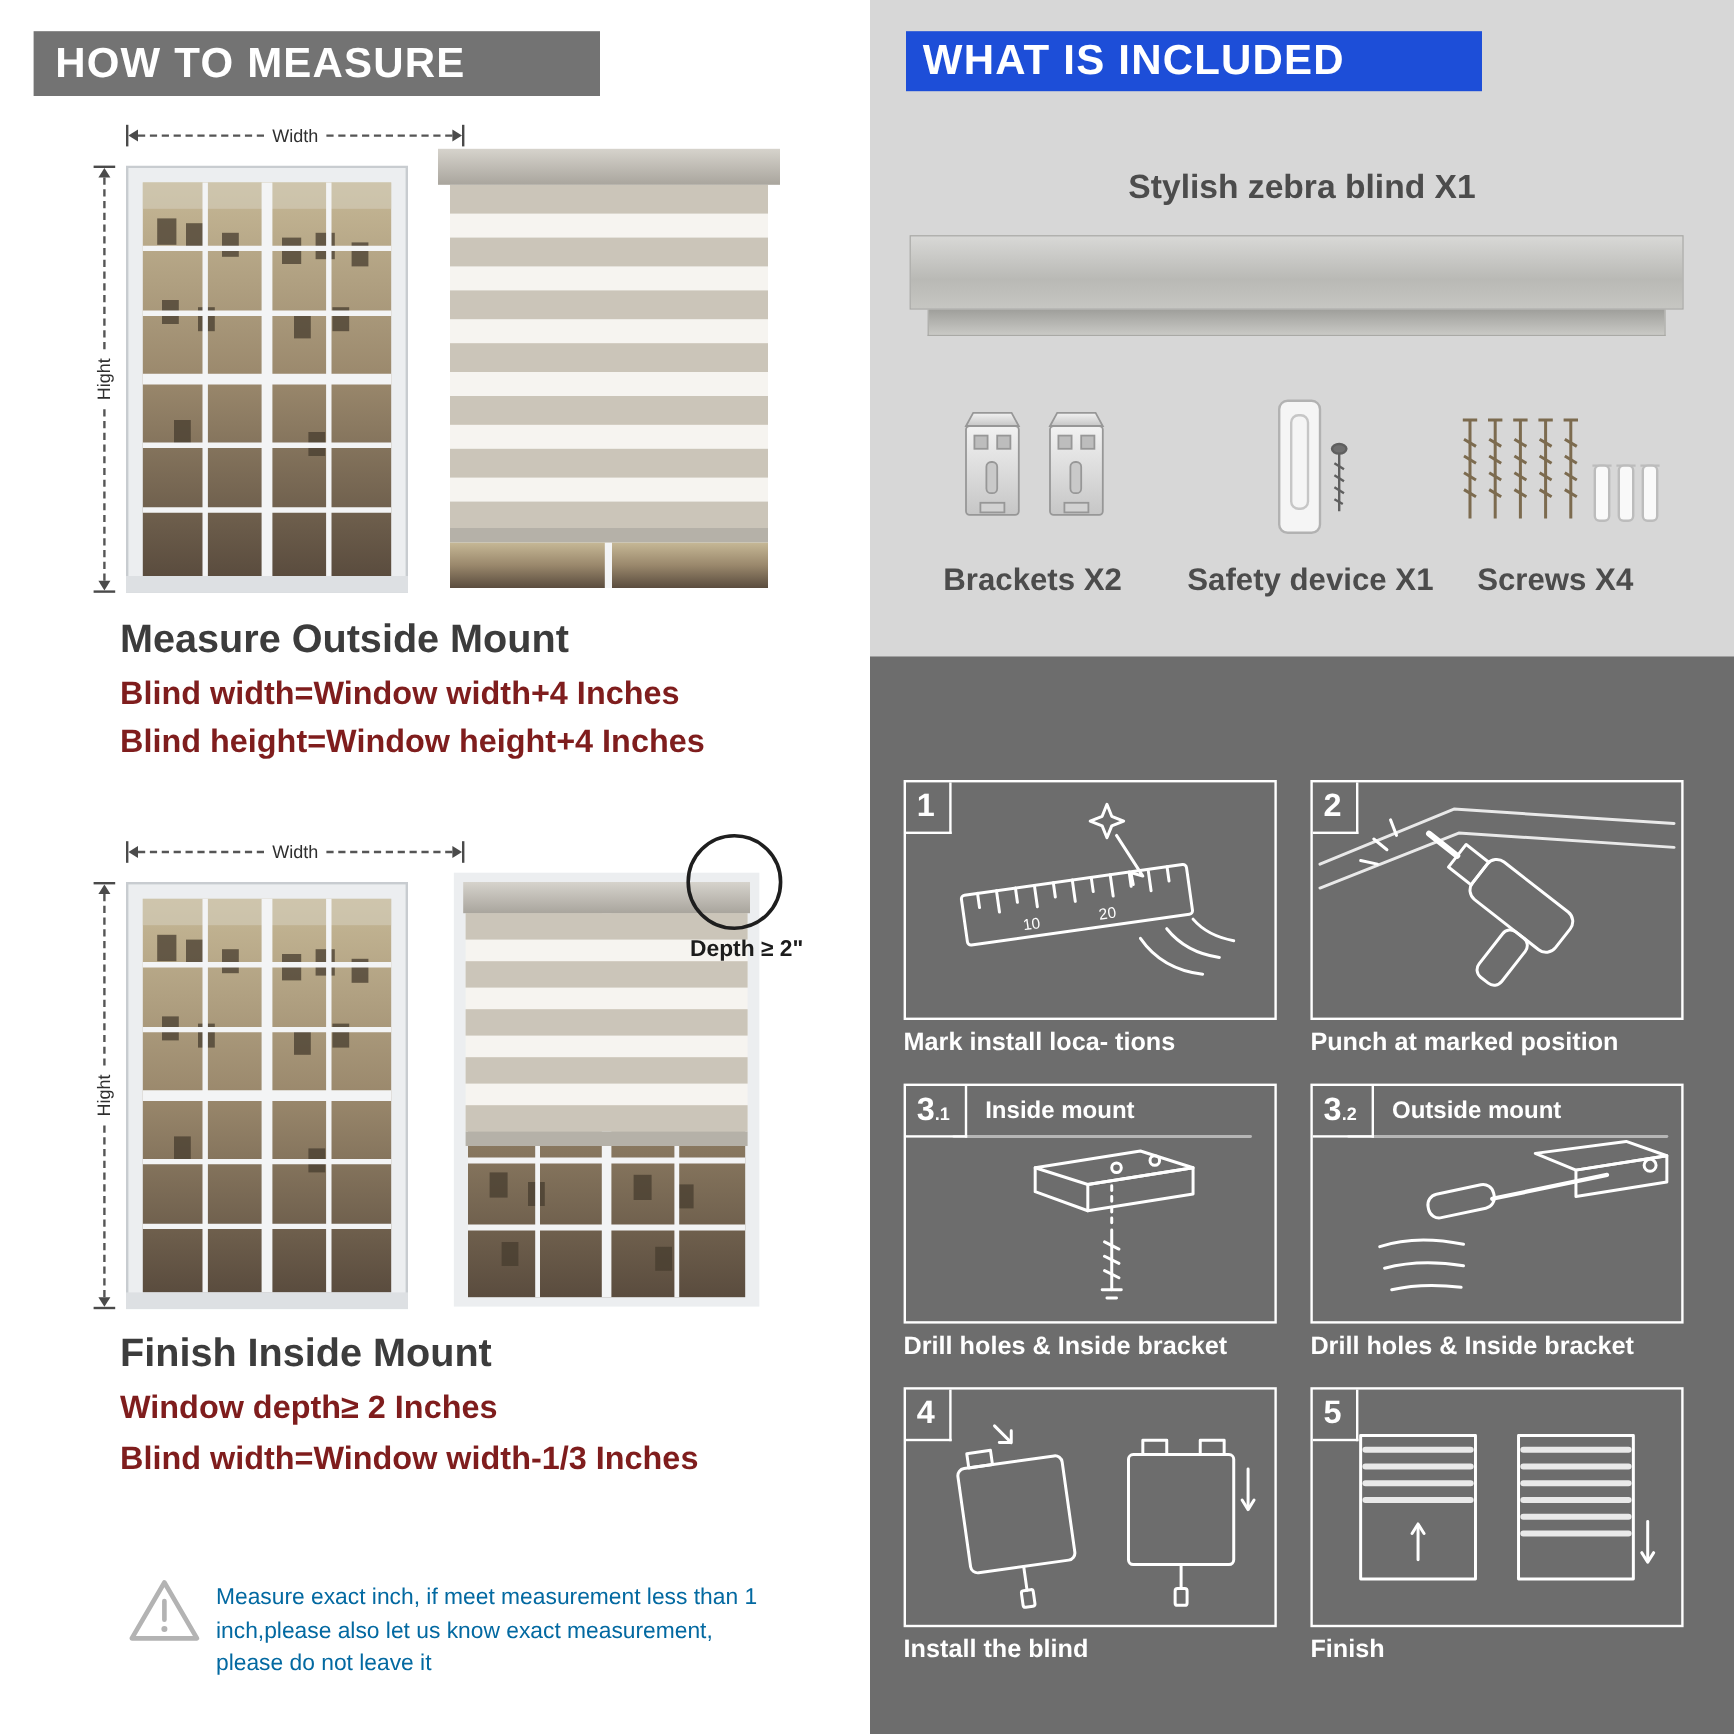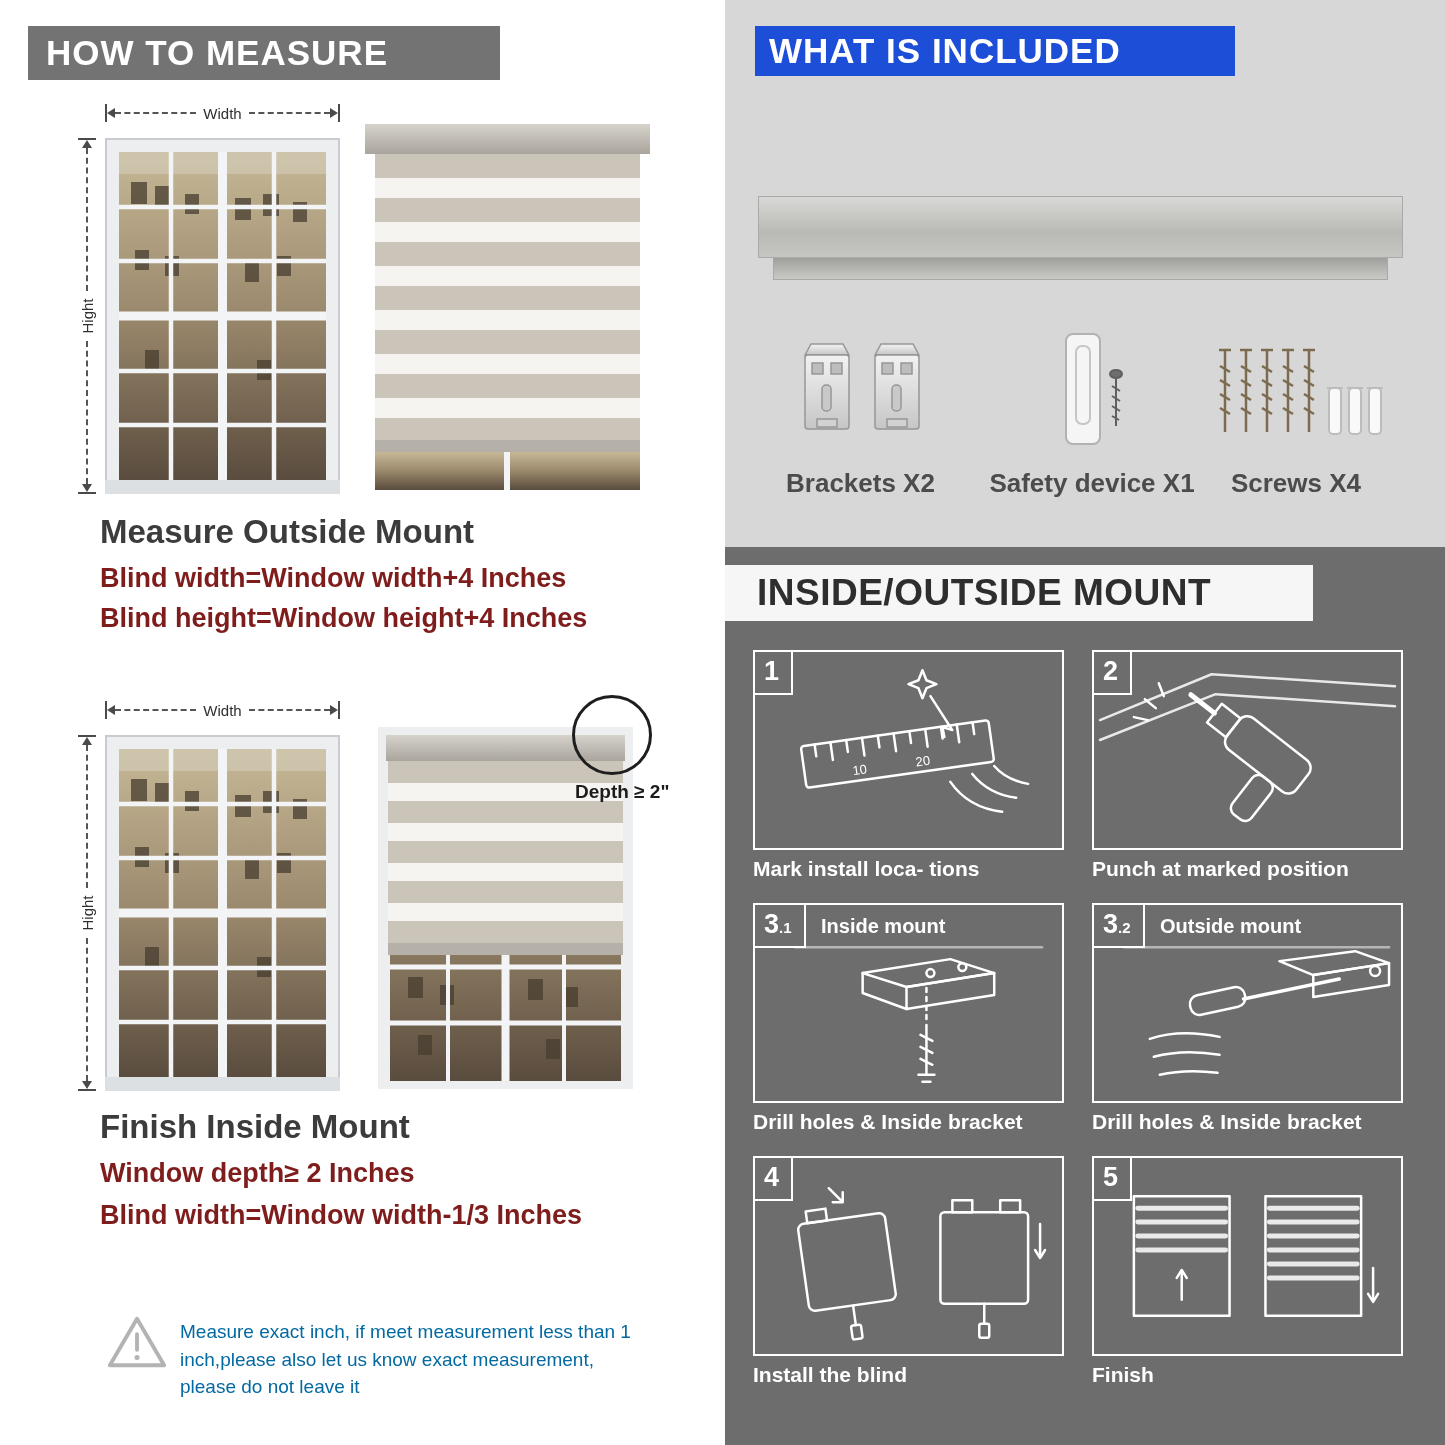--- a/index.html
+++ b/index.html
@@ -7,21 +7,21 @@
         font-family:"Liberation Sans",sans-serif;}
   svg text{font-family:"Liberation Sans",sans-serif;}
 
   
   .howto-banner{position:absolute;left:28px;top:26px;width:472px;height:54px;background:#737373;
     color:#fff;font-size:35px;font-weight:bold;line-height:54px;padding-left:18px;letter-spacing:1px;box-sizing:border-box;}
   .mblock{position:absolute;width:265px;height:400px;}
   #mb1{left:75px;top:100px;}
   #mb2{left:75px;top:697px;}
   .win{position:absolute;left:30px;top:38px;width:235px;height:356px;}
-  .arrow-h{position:absolute;left:30px;top:4px;width:235px;}
+  .arrow-h{position:absolute;left:30px;top:4px;width:282px;}
   .arrow-v{position:absolute;left:-166px;top:207px;width:356px;height:18px;transform:rotate(-90deg);}
   .arrow{display:flex;align-items:center;height:18px;border-left:2px solid #4a4a4a;border-right:2px solid #4a4a4a;
     font-size:15px;color:#2f2f2f;box-sizing:border-box;}
   .arrow .line{flex:1;height:0;border-top:2px dashed #555;}
   .arrow .lbl{padding:0 7px;white-space:nowrap;}
   .ah{width:0;height:0;border-top:5px solid transparent;border-bottom:5px solid transparent;}
   .ah.l{border-right:8px solid #4a4a4a;}
   .ah.r{border-left:8px solid #4a4a4a;}
   .blind{position:absolute;}
   #blind1{left:365px;top:118px;width:285px;height:372px;}
@@ -265,20 +265,21 @@
     <svg viewBox="0 0 66 60" width="100%" height="100%">
       <path d="M33 6 L61 54 L5 54 Z" fill="none" stroke="#b3b3b3" stroke-width="4" stroke-linejoin="round"></path>
       <line x1="33" y1="22" x2="33" y2="38" stroke="#b3b3b3" stroke-width="4" stroke-linecap="round"></line>
       <circle cx="33" cy="46" r="2.6" fill="#b3b3b3"></circle>
     </svg>
   </div>
   <div class="warn-text">Measure exact inch, if meet measurement less than 1 inch,please also let us know exact measurement, please do not leave it</div>
 
   <div class="right-top"></div>
   <div class="included-banner">WHAT IS INCLUDED</div>
+  <div class="product-label">Stylish zebra blind X1</div>
   <div class="headrail"></div>
   <div class="headrail-lip"></div>
 
   <div class="item-icon" id="brackets-icon">
     <svg viewBox="0 0 135 100" width="100%" height="100%">
       <g stroke="#979797" stroke-width="1.5" fill="url(#metalG)">
         <g>
           <path d="M10 16 L16 5 L48 5 L54 16 Z"></path>
           <rect x="10" y="16" width="44" height="74" rx="3"></rect>
           <rect x="17" y="24" width="11" height="11" fill="#bdbdbd"></rect>
@@ -354,21 +355,20 @@
           </g>
       </g>
     </svg>
   </div>
 
   <div class="item-label" id="lbl-brackets">Brackets X2</div>
   <div class="item-label" id="lbl-safety">Safety device X1</div>
   <div class="item-label" id="lbl-screws">Screws X4</div>
 
   <div class="right-bottom"></div>
-  <div class="mount-banner">INSIDE/OUTSIDE MOUNT</div>
 
   <div class="steps">
 
     <div class="step">
       <div class="panel">
         <span class="badge"><span>1</span><span class="sub"></span></span>
         <svg viewBox="0 0 308 192">
           <g stroke="#fff" fill="none" stroke-width="2.5" stroke-linecap="round" stroke-linejoin="round">
             <path d="M168 16 l4 10 10 4 -10 4 -4 10 -4 -10 -10 -4 10 -4 z"></path>
             <path d="M176 42 L198 76 l-10 -3 2 10"></path>

